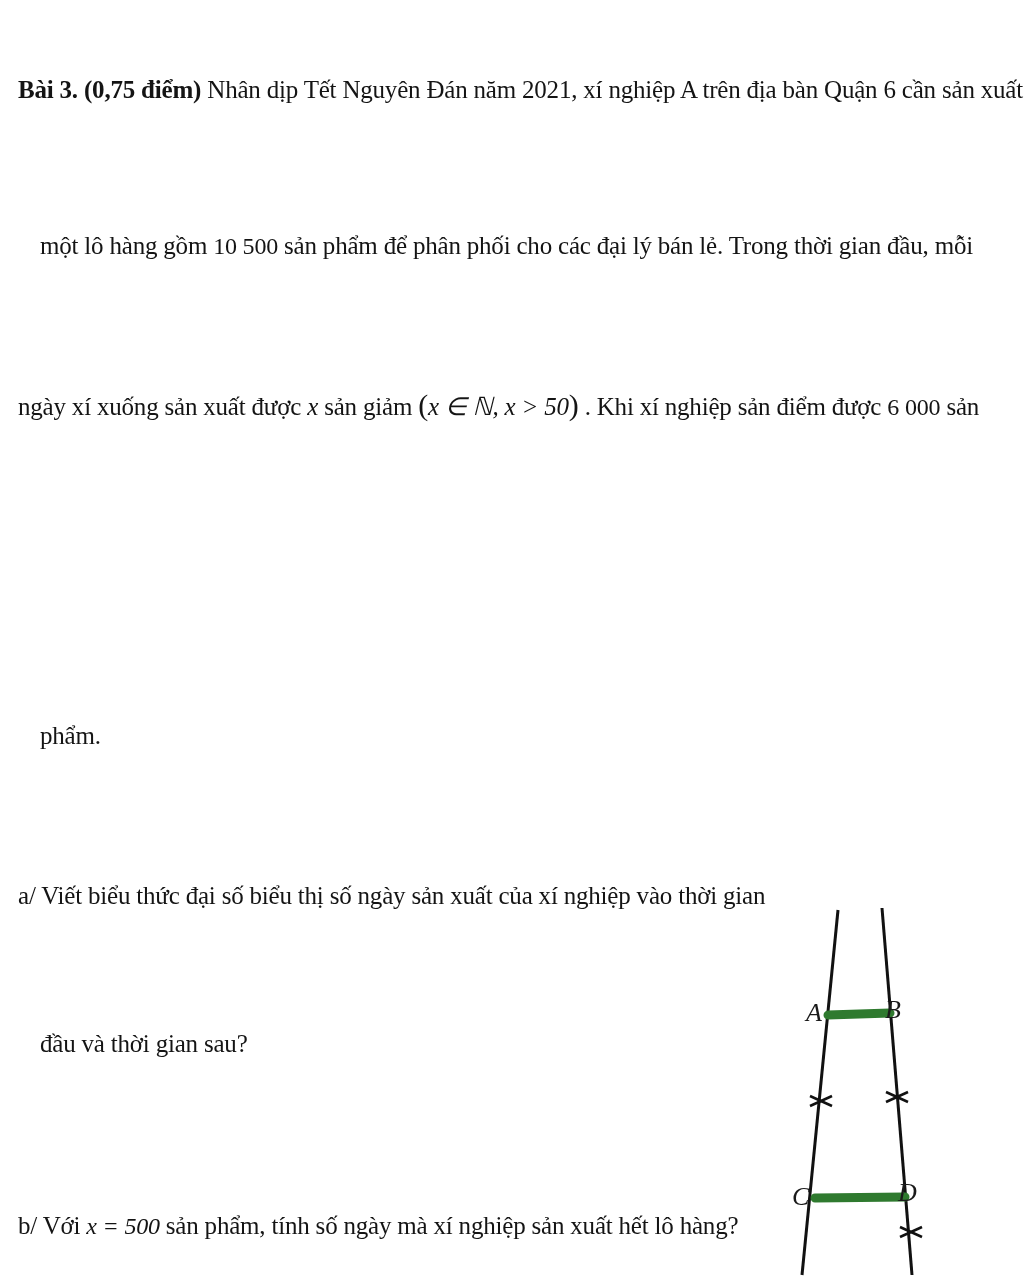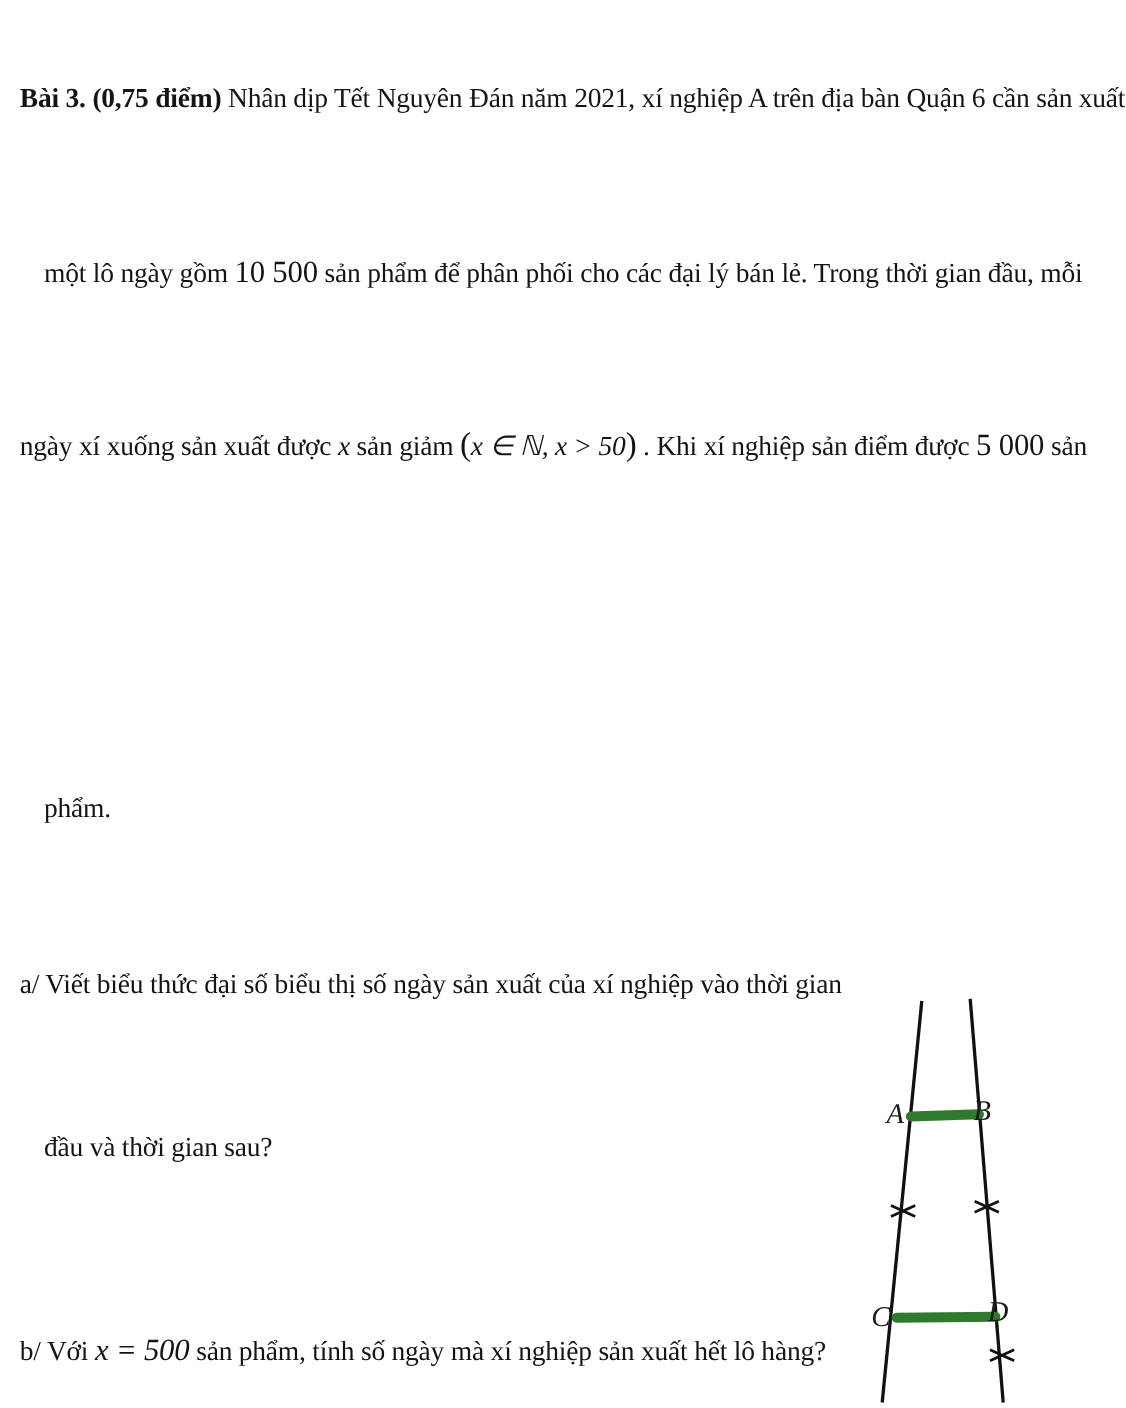--- a/index.html
+++ b/index.html
@@ -25,21 +25,21 @@
   .line {
     position: absolute;
     font-size: 25px;
     line-height: 1.15;
     white-space: nowrap;
     letter-spacing: -0.2px;
     color: #141414;
   }
   .b { font-weight: bold; }
   .math { font-style: italic; }
-  .big { font-size: 28px; }
+  .big { font-size: 24px; }
   .paren { font-size: 30px; font-weight: 300; }
 
   
   .figure {
     position: absolute;
     left: 760px;
     top: 900px;
     width: 250px;
     height: 380px;
   }
@@ -61,32 +61,32 @@
 
 <div class="page">
 
   <div class="line" style="left:18px; top:76px;">
     <span class="b">Bài 3.</span>
     <span class="b">(0,75 điểm)</span>
     <span>Nhân dịp Tết Nguyên Đán năm 2021, xí nghiệp A trên địa bàn Quận 6 cần sản xuất</span>
   </div>
 
   <div class="line" style="left:40px; top:232px;">
-    <span>một lô ngày gồm</span>
+    <span>một lô hàng gồm</span>
     <span class="big">10 500</span>
     <span>sản phẩm để phân phối cho các đại lý bán lẻ. Trong thời gian đầu, mỗi</span>
   </div>
 
   <div class="line" style="left:18px; top:388px;">
     <span>ngày xí xuống sản xuất được</span>
     <span class="math">x</span>
     <span>sản giảm</span>
     <span class="paren">(</span><span class="math">x ∈ ℕ, x &gt; 50</span><span class="paren">)</span>
     <span>. Khi xí nghiệp sản điểm được</span>
-    <span class="big">5 000</span>
+    <span class="big">6 000</span>
     <span>sản</span>
   </div>
 
 
   <div class="line" style="left:40px; top:722px;">
     <span>phẩm.</span>
   </div>
 
   <div class="line" style="left:40px; top:1030px;">
     <span>đầu và thời gian sau?</span>

